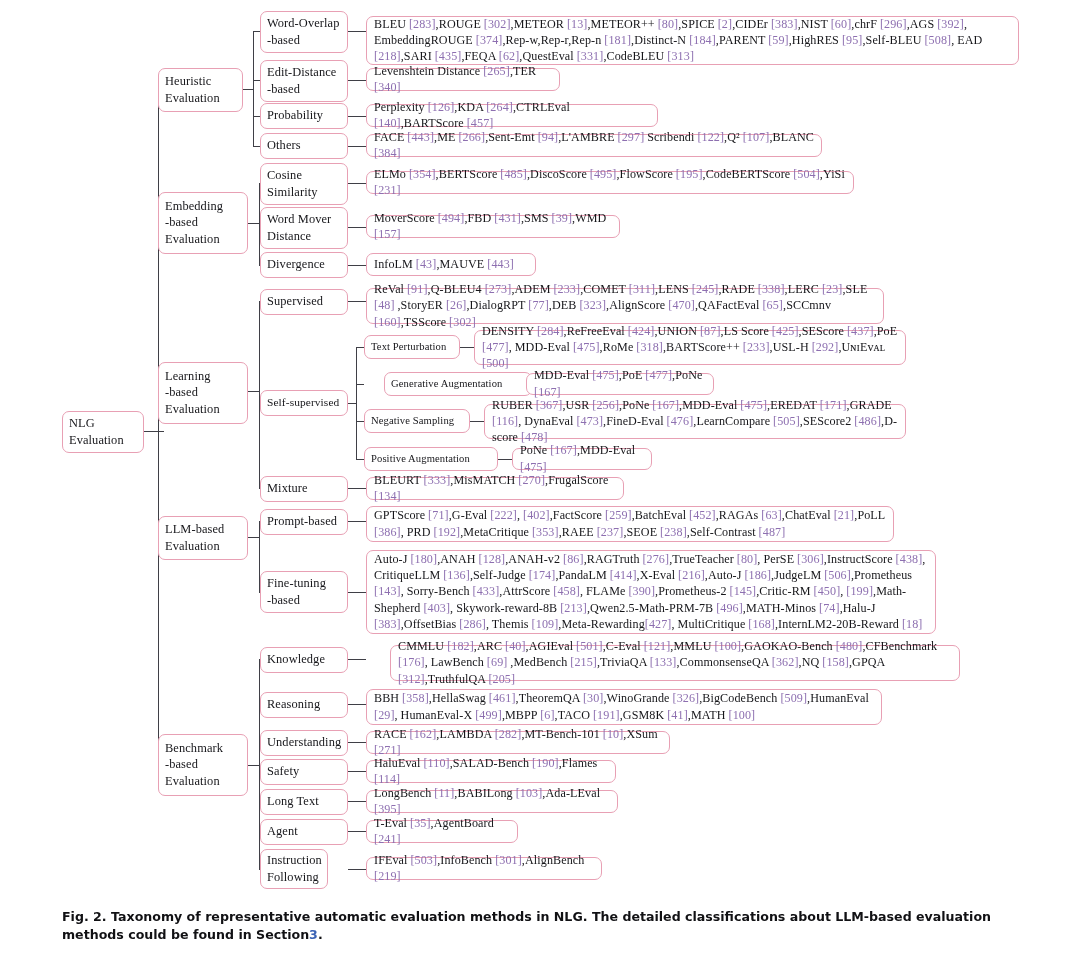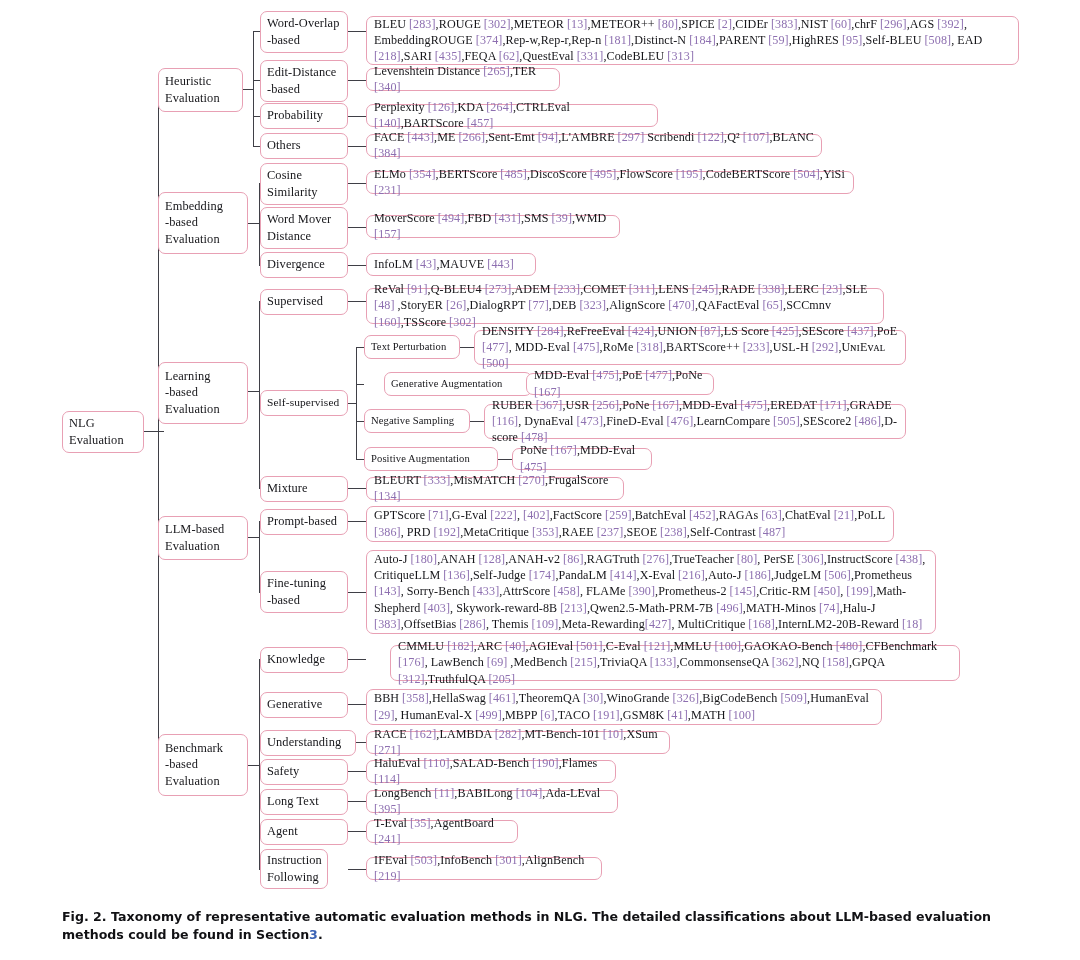--- a/index.html
+++ b/index.html
@@ -223,23 +223,23 @@
     <span class="txt">Prompt-based</span>
   </div>
   <div class="node lvl2" style="left:260px; top:571px; width:88px; height:42px;">
     <span class="txt">Fine-tuning<br>-based</span>
   </div>
 
   <div class="node lvl2" style="left:260px; top:647px; width:88px; height:26px;">
     <span class="txt">Knowledge</span>
   </div>
   <div class="node lvl2" style="left:260px; top:692px; width:88px; height:26px;">
-    <span class="txt">Generative</span>
-  </div>
-  <div class="node lvl2" style="left:260px; top:730px; width:96px; height:26px;">
+    <span class="txt">Reasoning</span>
+  </div>
+  <div class="node lvl2" style="left:260px; top:730px; width:88px; height:26px;">
     <span class="txt">Understanding</span>
   </div>
   <div class="node lvl2" style="left:260px; top:759px; width:88px; height:26px;">
     <span class="txt">Safety</span>
   </div>
   <div class="node lvl2" style="left:260px; top:789px; width:88px; height:26px;">
     <span class="txt">Long Text</span>
   </div>
   <div class="node lvl2" style="left:260px; top:819px; width:88px; height:26px;">
     <span class="txt">Agent</span>
@@ -305,21 +305,21 @@
   <div class="node leaf" style="left:366px; top:689px; width:516px; height:36px;">
     <span class="txt">BBH <span class="cite" style="color:#8d6fb0">[358]</span>,HellaSwag <span class="cite" style="color:#8d6fb0">[461]</span>,TheoremQA <span class="cite" style="color:#8d6fb0">[30]</span>,WinoGrande <span class="cite" style="color:#8d6fb0">[326]</span>,BigCodeBench <span class="cite" style="color:#8d6fb0">[509]</span>,HumanEval <span class="cite" style="color:#8d6fb0">[29]</span>, HumanEval-X <span class="cite" style="color:#8d6fb0">[499]</span>,MBPP <span class="cite" style="color:#8d6fb0">[6]</span>,TACO <span class="cite" style="color:#8d6fb0">[191]</span>,GSM8K <span class="cite" style="color:#8d6fb0">[41]</span>,MATH <span class="cite" style="color:#8d6fb0">[100]</span></span>
   </div>
   <div class="node leaf" style="left:366px; top:731px; width:304px; height:23px;">
     <span class="txt">RACE <span class="cite" style="color:#8d6fb0">[162]</span>,LAMBDA <span class="cite" style="color:#8d6fb0">[282]</span>,MT-Bench-101 <span class="cite" style="color:#8d6fb0">[10]</span>,XSum <span class="cite" style="color:#8d6fb0">[271]</span></span>
   </div>
   <div class="node leaf" style="left:366px; top:760px; width:250px; height:23px;">
     <span class="txt">HaluEval <span class="cite" style="color:#8d6fb0">[110]</span>,SALAD-Bench <span class="cite" style="color:#8d6fb0">[190]</span>,Flames <span class="cite" style="color:#8d6fb0">[114]</span></span>
   </div>
   <div class="node leaf" style="left:366px; top:790px; width:252px; height:23px;">
-    <span class="txt">LongBench <span class="cite" style="color:#8d6fb0">[11]</span>,BABILong <span class="cite" style="color:#8d6fb0">[104]</span>,Ada-LEval <span class="cite" style="color:#8d6fb0">[395]</span></span>
+    <span class="txt">LongBench <span class="cite" style="color:#8d6fb0">[11]</span>,BABILong <span class="cite" style="color:#8d6fb0">[103]</span>,Ada-LEval <span class="cite" style="color:#8d6fb0">[395]</span></span>
   </div>
   <div class="node leaf" style="left:366px; top:820px; width:152px; height:23px;">
     <span class="txt">T-Eval <span class="cite" style="color:#8d6fb0">[35]</span>,AgentBoard <span class="cite" style="color:#8d6fb0">[241]</span></span>
   </div>
   <div class="node leaf" style="left:366px; top:857px; width:236px; height:23px;">
     <span class="txt">IFEval <span class="cite" style="color:#8d6fb0">[503]</span>,InfoBench <span class="cite" style="color:#8d6fb0">[301]</span>,AlignBench <span class="cite" style="color:#8d6fb0">[219]</span></span>
   </div>
 
   <div id="caption">
     <span class="lead">Fig. 2.</span>

